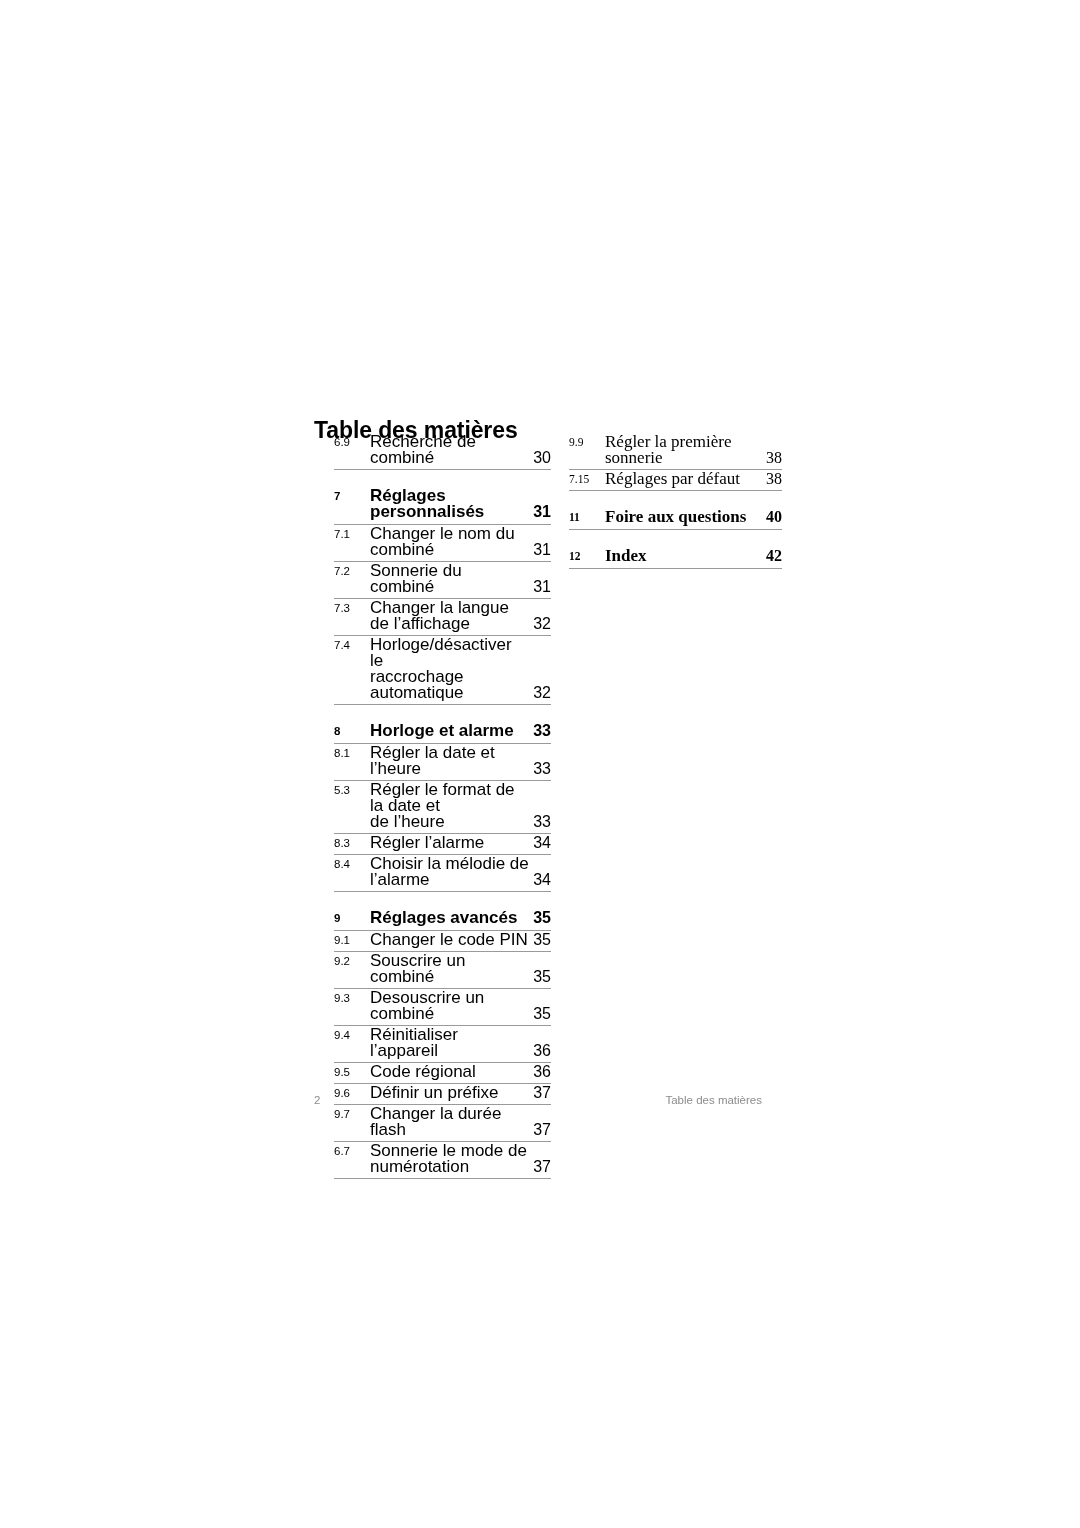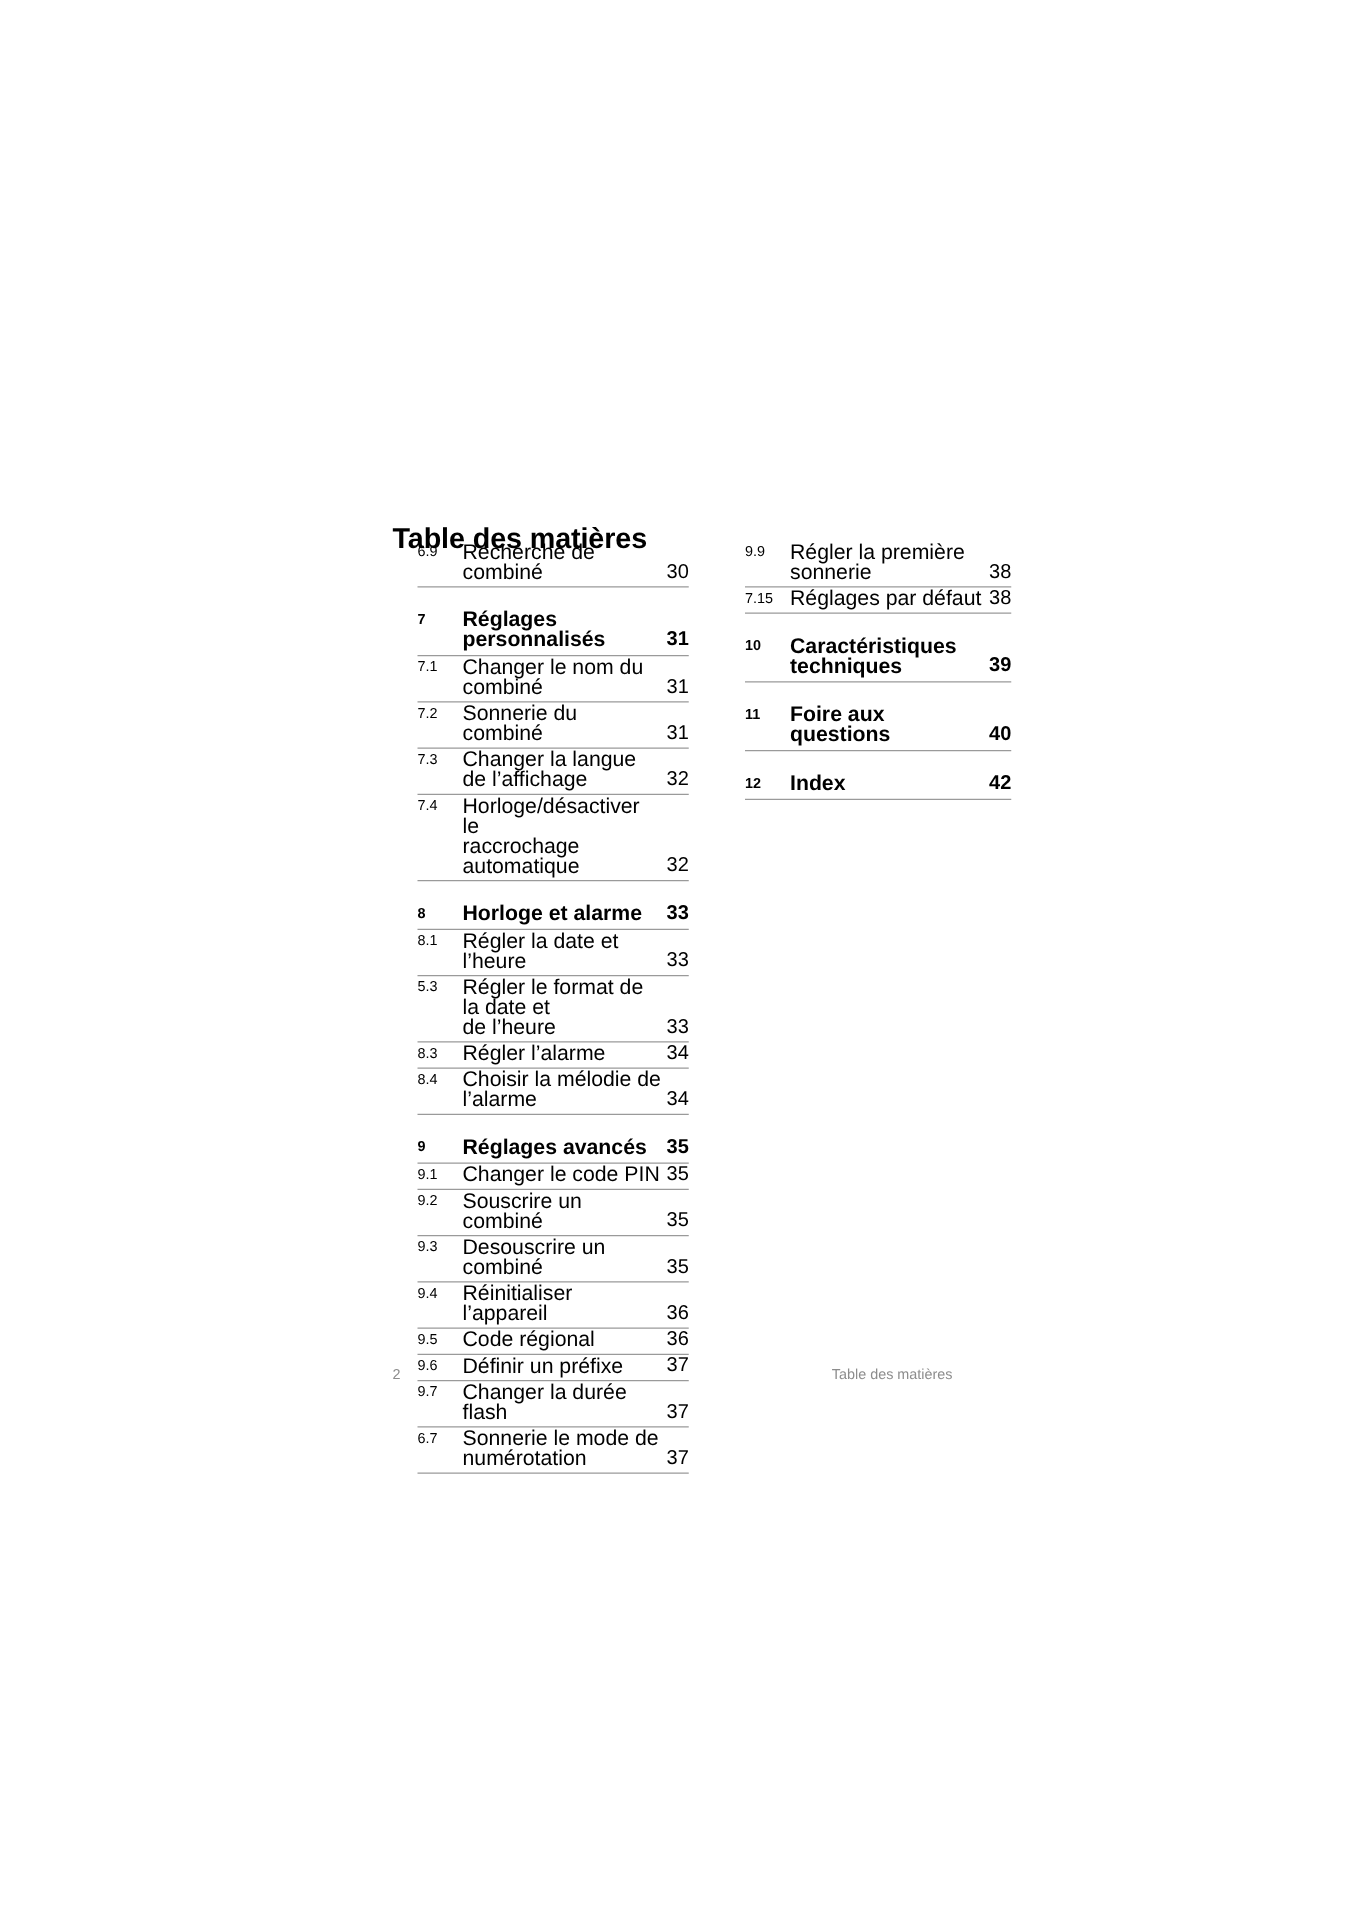--- a/index.html
+++ b/index.html
@@ -37,21 +37,21 @@
     white-space: nowrap;
   }
 
   
   .col {
     position: absolute;
     top: 433px;
     margin-left: 20px;
   }
   .col-left  { left: 314px;  width: 217px; }
-  .col-right { left: 576px;  width: 213px; }
+  .col-right { left: 549px;  width: 213px; font-family: Liberation Serif, serif; }
 
   
   .toc-row {
     position: relative;
     display: flex;
     align-items: flex-start;
     border-bottom: 1px solid #9a9a9a;
     padding: 0 0 3px 0;
     box-sizing: border-box;
   }
@@ -231,25 +231,20 @@
       <div class="toc-row">
         <span class="num">9.9</span>
         <span class="label"><span>Régler la première sonnerie</span></span>
         <span class="pg">38</span>
       </div>
       <div class="toc-row">
         <span class="num">7.15</span>
         <span class="label"><span>Réglages par défaut</span></span>
         <span class="pg">38</span>
       </div>
-      <div class="toc-row section gap-above twoline">
-        <span class="num">10</span>
-        <span class="label"><span>Caractéristiques</span><span class="l2">techniques</span></span>
-        <span class="pg">39</span>
-      </div>
       <div class="toc-row section gap-above">
         <span class="num">11</span>
         <span class="label"><span>Foire aux questions</span></span>
         <span class="pg">40</span>
       </div>
       <div class="toc-row section gap-above">
         <span class="num">12</span>
         <span class="label"><span>Index</span></span>
         <span class="pg">42</span>
       </div>

